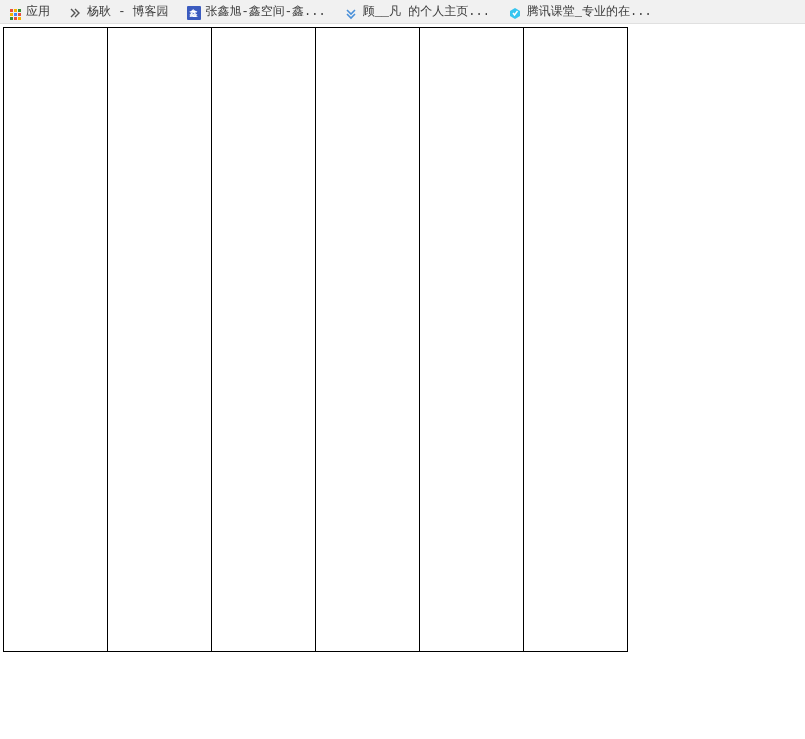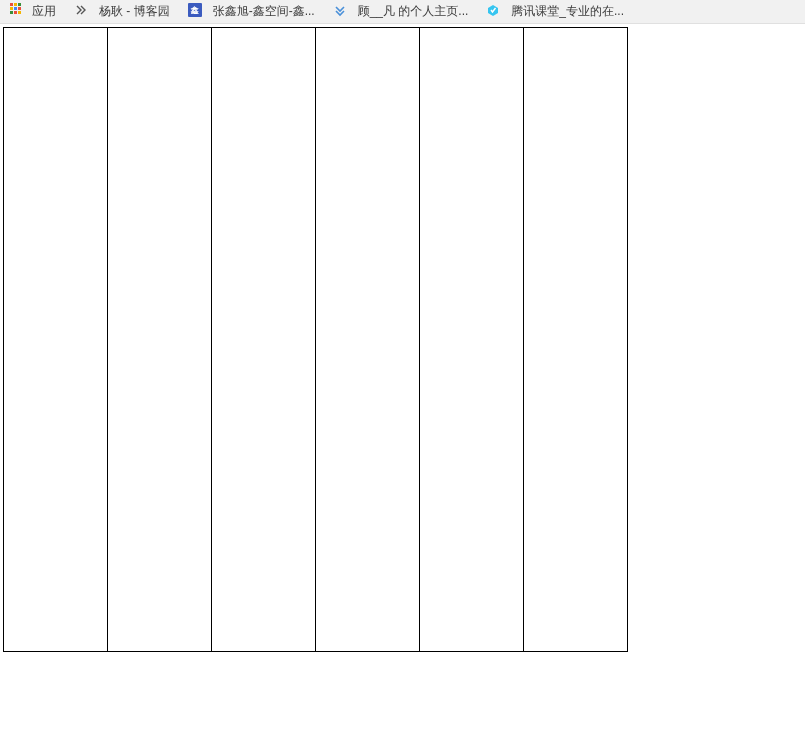--- a/index.html
+++ b/index.html
@@ -21,23 +21,24 @@
       padding: 0 10px;
       gap: 18px;
       font-size: 12px;
       color: #3b3b3b;
       border-bottom: 1px solid #e0e0e0;
       overflow: hidden;
       white-space: nowrap;
     }
     .bookmark-item {
       display: inline-flex;
-      align-items: flex-start;
-      gap: 11px;
+      align-items: flex-end;
+      gap: 5px;
       flex-shrink: 0;
+      font-family: Liberation Mono, monospace;
     }
     .bookmark-item span.label {
       color: #3b3b3b;
     }
     .apps-icon {
       display: inline-grid;
       grid-template-columns: repeat(3, 3px);
       grid-template-rows: repeat(3, 3px);
       gap: 1px;
     }

